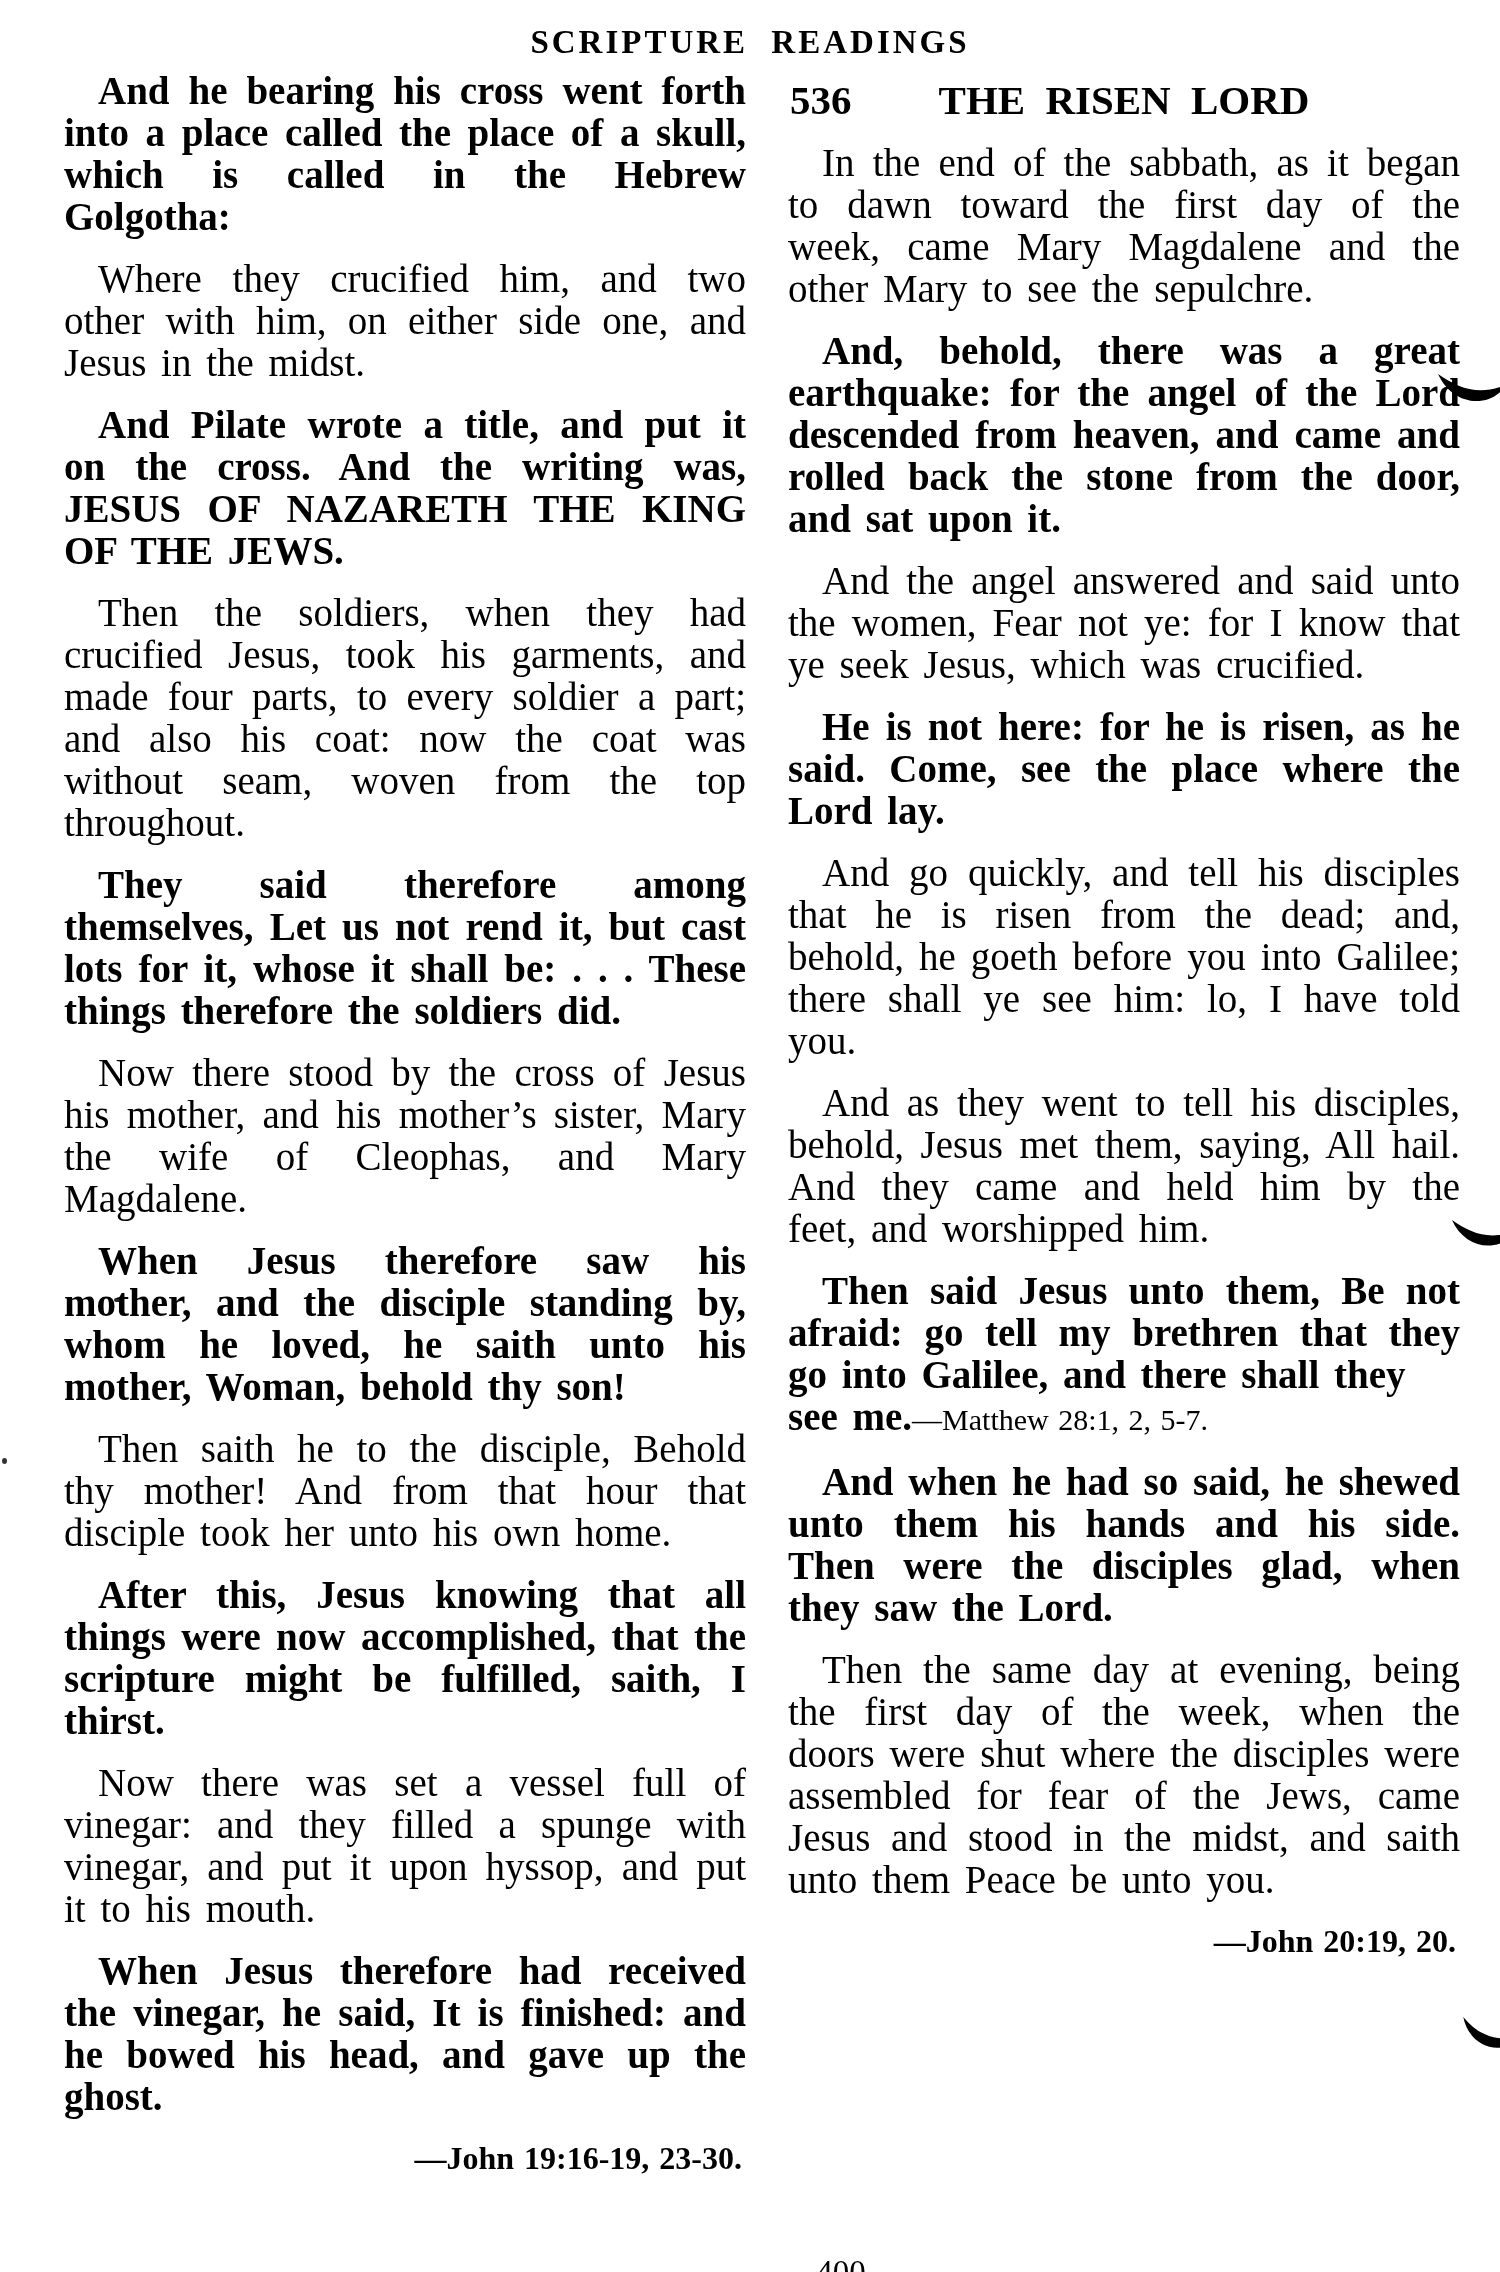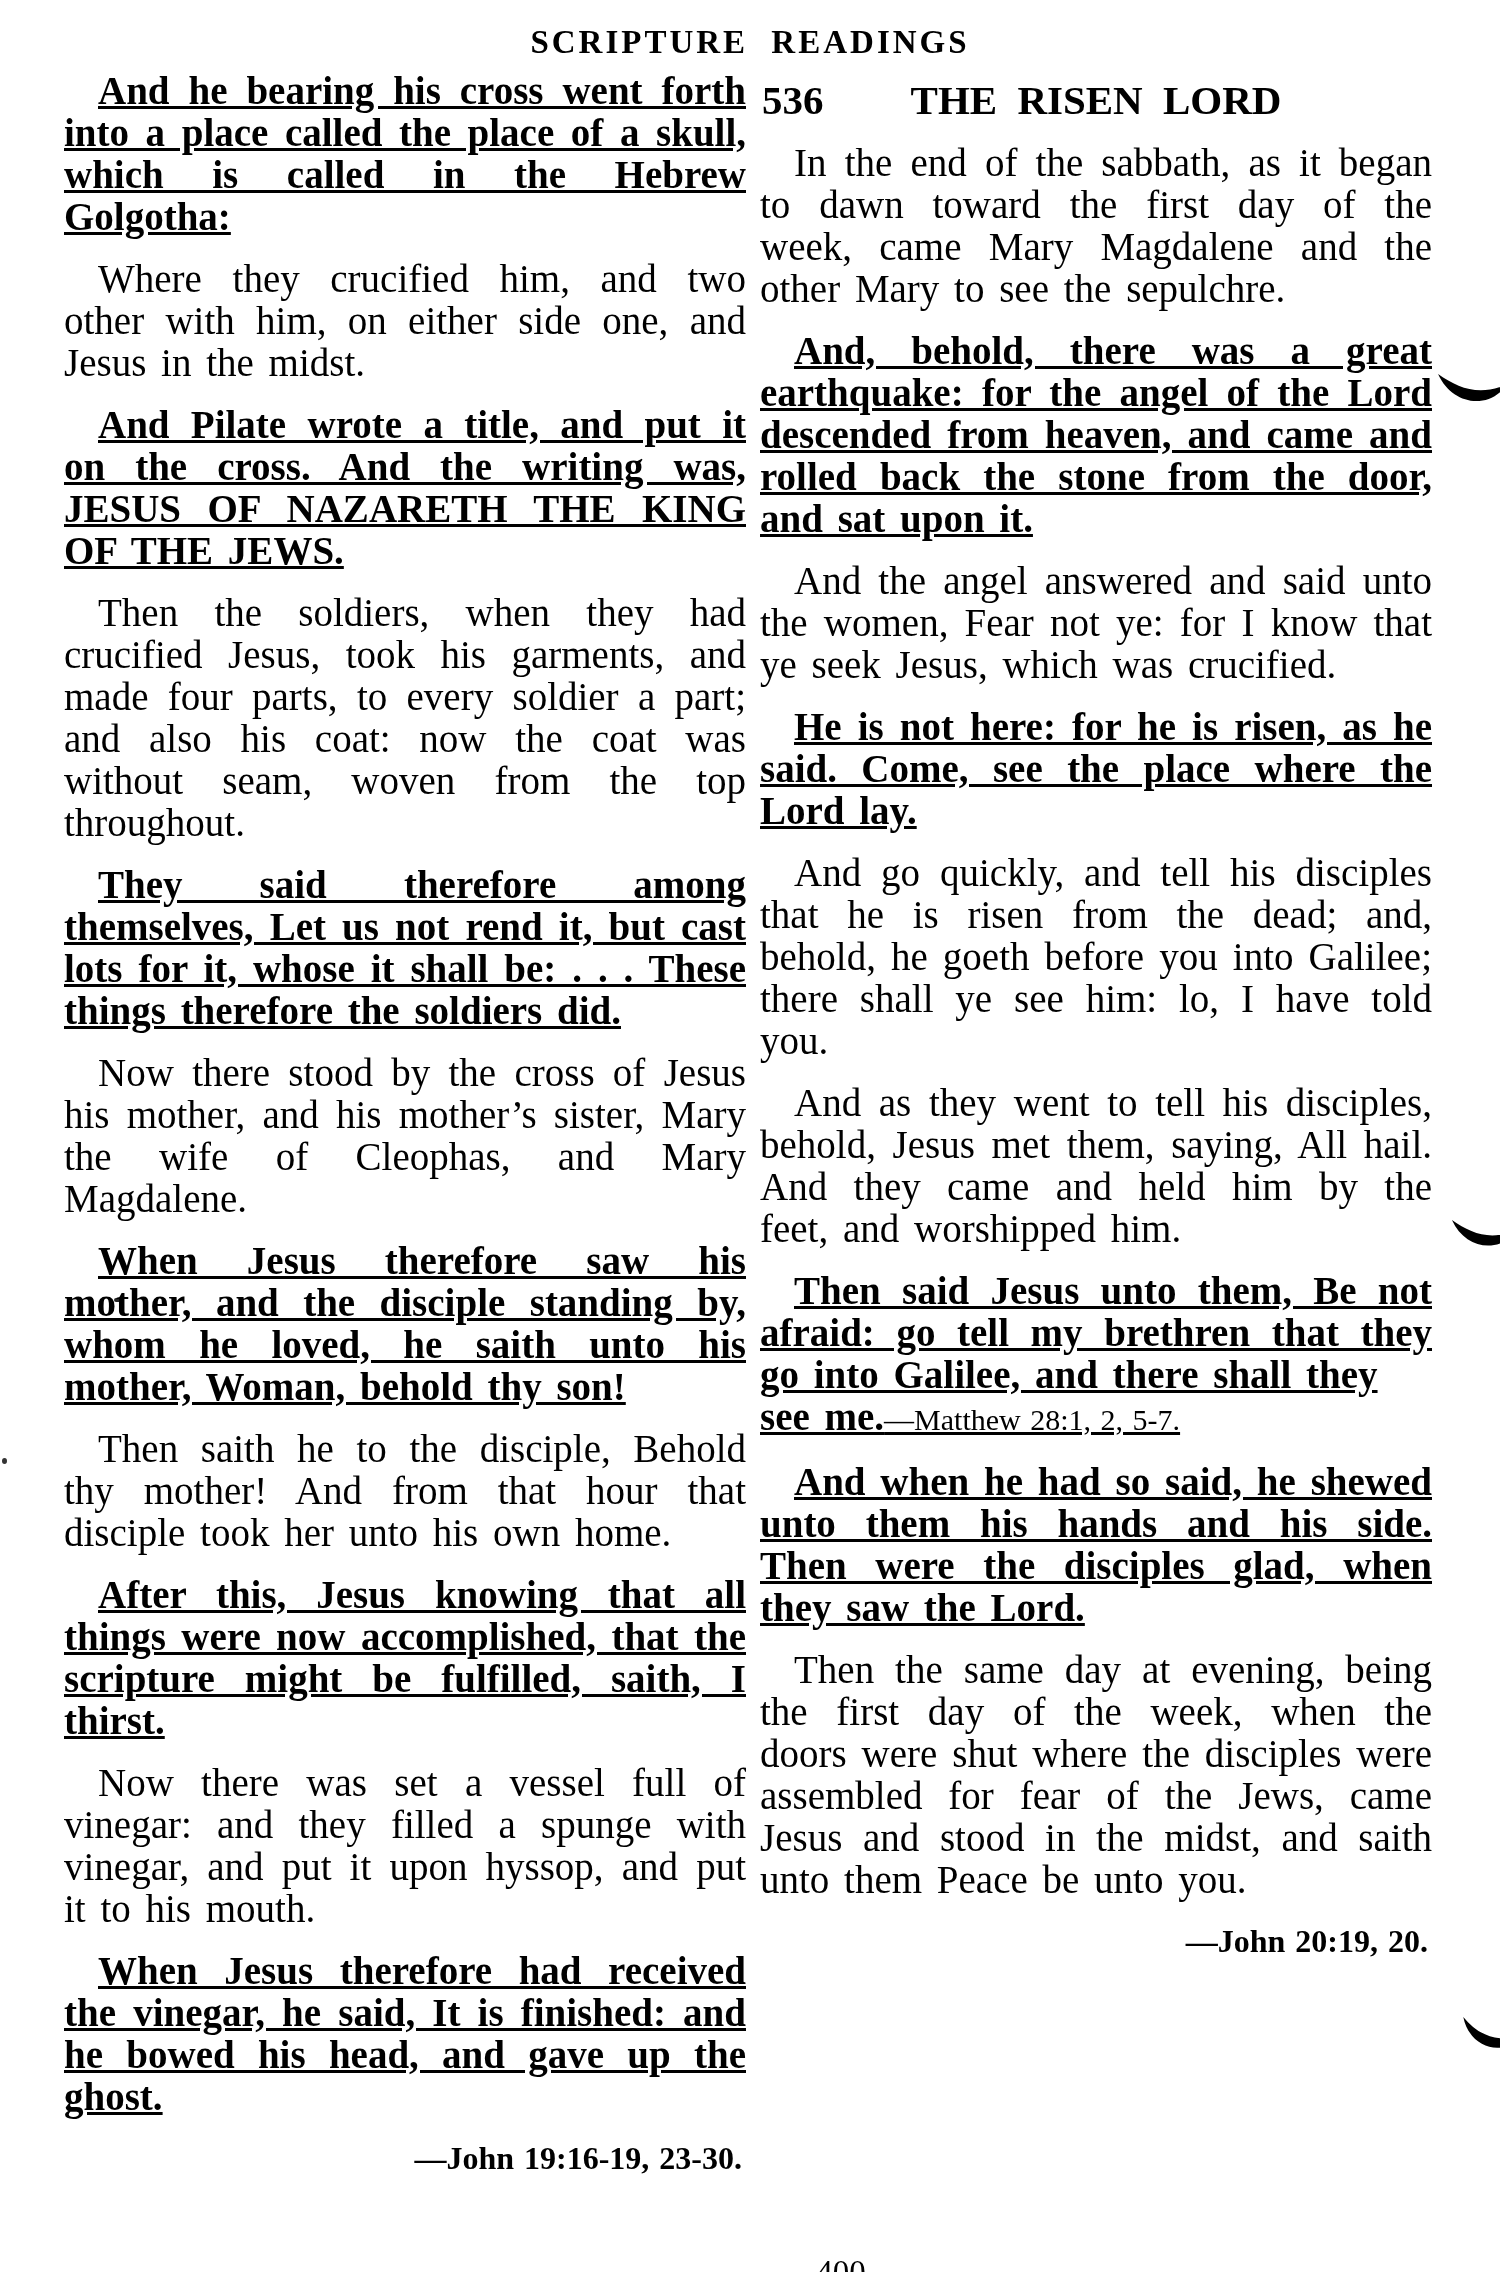--- a/index.html
+++ b/index.html
@@ -13,29 +13,29 @@
     padding-left:23px;
   }
   .running-head{
     position:absolute;top:24px;left:0;width:1500px;
     text-align:center;
     font-size:33px;font-weight:700;
     letter-spacing:3px;word-spacing:12px;
   }
   .col{position:absolute;text-align:justify;}
   .col-left{left:64px;top:70px;width:682px;}
-  .col-right{left:760px;top:76px;width:672px;}
+  .col-right{left:788px;top:76px;width:672px;}
   .para{
     margin:0 0 20px 0;
     font-size:39px;line-height:42px;
     word-spacing:5px;
     text-indent:34px;
     hyphens:auto;-webkit-hyphens:auto;
   }
-  .para.bold{font-weight:700;text-decoration:underline;}
+  .para.bold{font-weight:700;}
   .section-head{
     position:relative;
     height:50px;margin:0 0 16px 0;
     font-size:41px;line-height:48px;font-weight:700;
     text-align:center;word-spacing:10px;
   }
   .section-num{position:absolute;left:2px;top:0;word-spacing:0;}
   .citation{
     text-align:right;
     font-size:32px;line-height:40px;font-weight:700;

